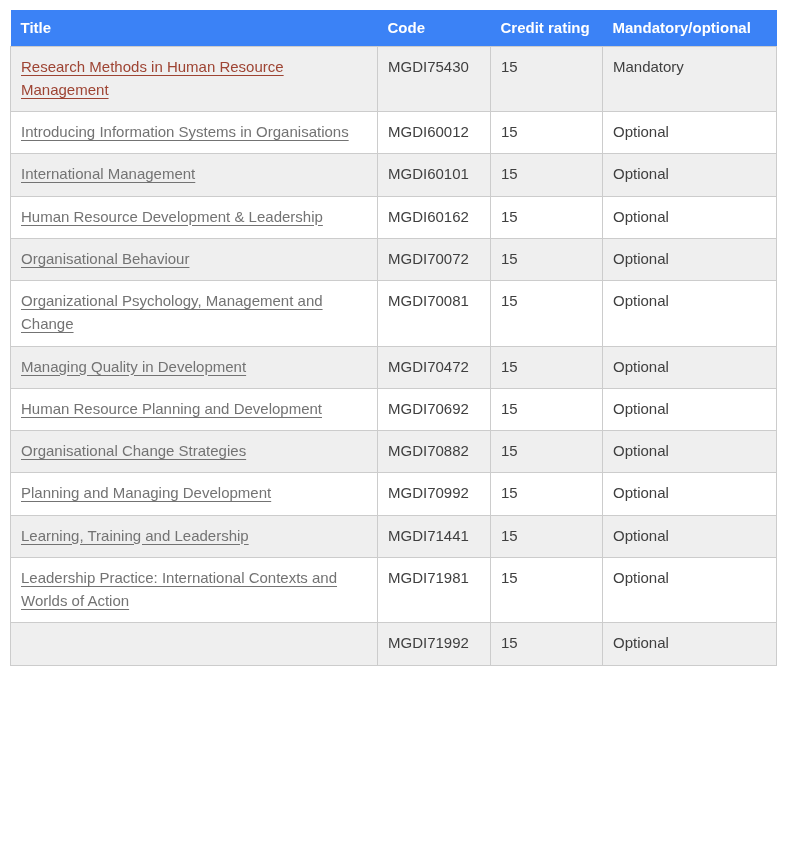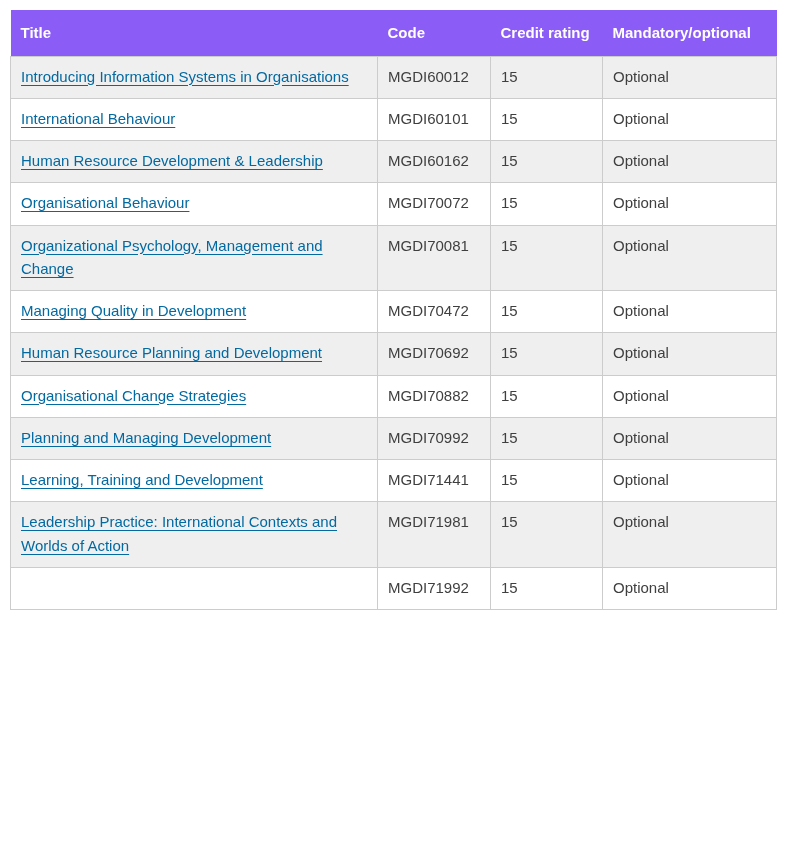--- a/index.html
+++ b/index.html
@@ -17,44 +17,44 @@
     border-collapse: collapse;
     table-layout: fixed;
     font-size: 15px;
     color: #3f3f3f;
   }
   table.modules col.c-title  { width: 367px; }
   table.modules col.c-code   { width: 113px; }
   table.modules col.c-credit { width: 112px; }
   table.modules col.c-mand   { width: 174px; }
   thead th {
-    background: #8b5cf6;
+    background: #3b82f6;
     color: #ffffff;
     font-weight: bold;
     text-align: left;
     padding: 8px 10px;
     font-size: 15px;
     border: 0;
-    height: 46px;
+    height: 36px;
   }
   tbody td {
     border: 1px solid #cccccc;
     padding: 8px 10px 10px 10px;
     vertical-align: top;
     line-height: 1.55;
     background: #ffffff;
   }
   tbody tr:nth-child(odd) td { background: #efefef; }
   a.module-link {
     text-decoration: underline;
     text-underline-offset: 3px;
     cursor: pointer;
   }
   a.module-link.red    { color: #9e4433; }
-  a.module-link.purple { color: #0369a1; }
+  a.module-link.purple { color: #737373; }
 </style>
 </head>
 <body>
 
 <div class="page">
   <table class="modules">
     <colgroup>
       <col class="c-title">
         <col class="c-code">
         <col class="c-credit">
@@ -63,27 +63,33 @@
     <thead>
       <tr>
         <th>Title</th>
         <th>Code</th>
         <th>Credit rating</th>
         <th>Mandatory/optional</th>
       </tr>
     </thead>
     <tbody id="rows">
         <tr>
+          <td><a class="module-link red">Research Methods in Human Resource Management</a></td>
+          <td>MGDI75430</td>
+          <td>15</td>
+          <td>Mandatory</td>
+        </tr>
+        <tr>
           <td><a class="module-link purple">Introducing Information Systems in Organisations</a></td>
           <td>MGDI60012</td>
           <td>15</td>
           <td>Optional</td>
         </tr>
         <tr>
-          <td><a class="module-link purple">International Behaviour</a></td>
+          <td><a class="module-link purple">International Management</a></td>
           <td>MGDI60101</td>
           <td>15</td>
           <td>Optional</td>
         </tr>
         <tr>
           <td><a class="module-link purple">Human Resource Development &amp; Leadership</a></td>
           <td>MGDI60162</td>
           <td>15</td>
           <td>Optional</td>
         </tr>
@@ -117,21 +123,21 @@
           <td>15</td>
           <td>Optional</td>
         </tr>
         <tr>
           <td><a class="module-link purple">Planning and Managing Development</a></td>
           <td>MGDI70992</td>
           <td>15</td>
           <td>Optional</td>
         </tr>
         <tr>
-          <td><a class="module-link purple">Learning, Training and Development</a></td>
+          <td><a class="module-link purple">Learning, Training and Leadership</a></td>
           <td>MGDI71441</td>
           <td>15</td>
           <td>Optional</td>
         </tr>
         <tr>
           <td><a class="module-link purple">Leadership Practice: International Contexts and Worlds of Action</a></td>
           <td>MGDI71981</td>
           <td>15</td>
           <td>Optional</td>
         </tr>

